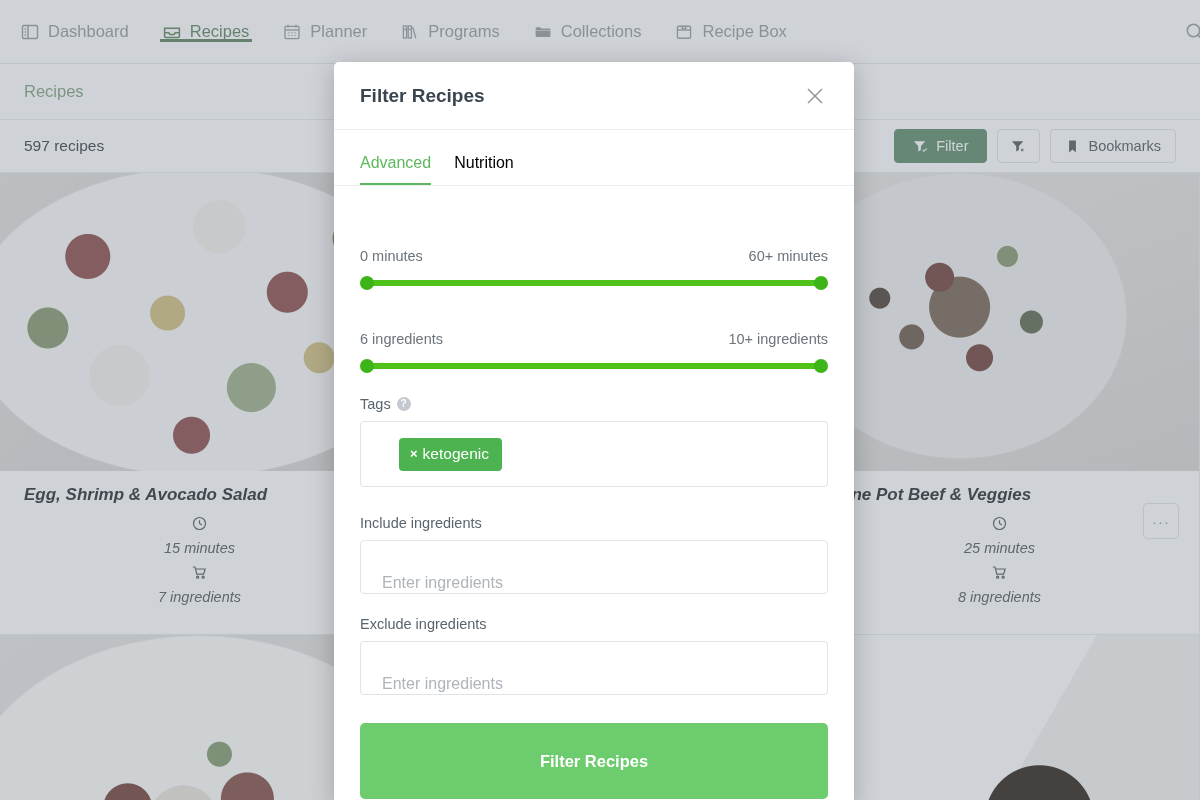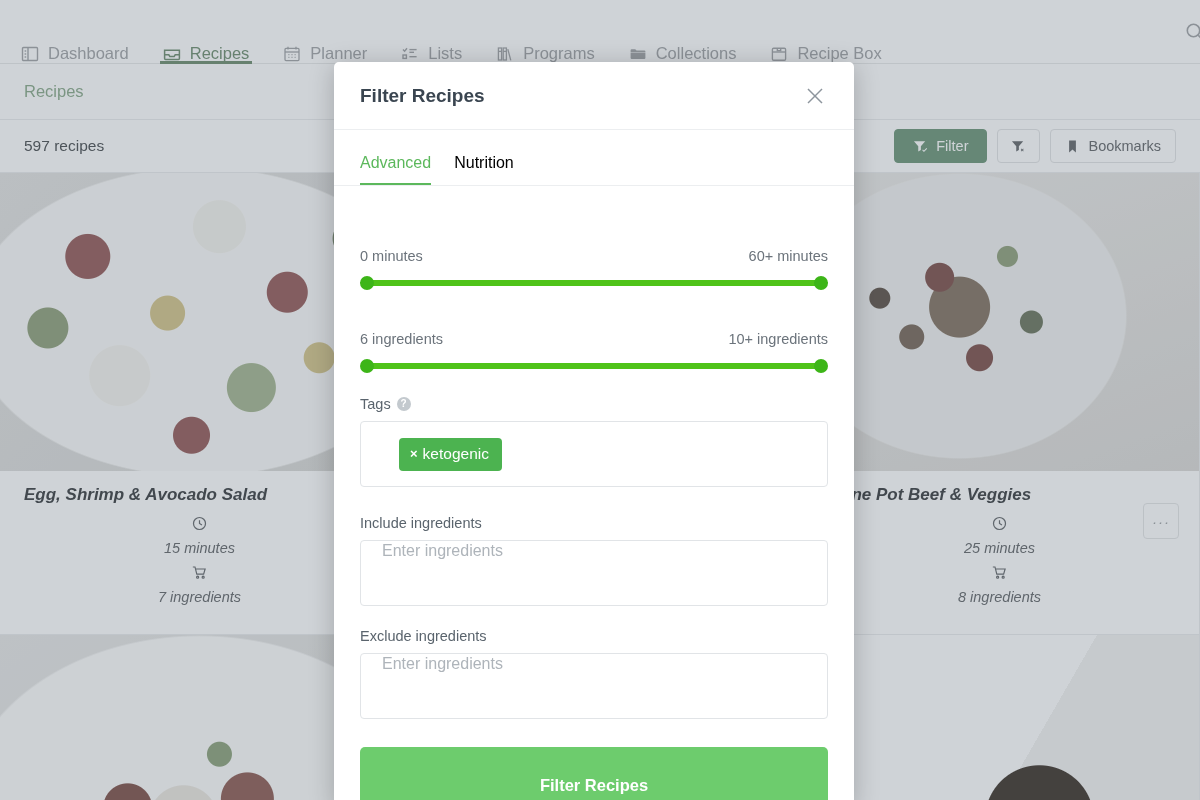--- a/index.html
+++ b/index.html
@@ -24,21 +24,21 @@
     inset: 0;
     background: #ffffff;
   }
 
   
   .topnav {
     height: 64px;
     background: #ffffff;
     border-bottom: 1px solid #e6e8ea;
     display: flex;
-    align-items: flex-end;
+    align-items: center;
     padding: 0 0 0 4px;
     position: relative;
   }
   .nav-items { display: flex; align-items: stretch; }
   .nav-item {
     display: flex;
     align-items: center;
     gap: 9px;
     padding: 0 17px;
     color: #9aa2ab;
@@ -365,24 +365,24 @@
     align-items: center;
     gap: 5px;
     cursor: pointer;
     margin-left: 22px;
   }
   .tag-x { font-size: 13px; font-weight: bold; }
 
   .input-box {
     border: 1px solid #e1e4e7;
     border-radius: 4px;
-    height: 66px;
+    height: 54px;
     padding: 0 16px 0 19px;
     display: flex;
-    align-items: flex-start;
+    align-items: flex-end;
     margin-bottom: 22px;
     background: #fff;
   }
   .input-box input {
     border: none;
     outline: none;
     width: 100%;
     font-size: 16px;
     font-family: "Liberation Sans", sans-serif;
     color: #3a4550;
@@ -449,32 +449,20 @@
               <line x1="8.5" y1="9.6" x2="9.5" y2="9.6"></line>
               <line x1="11.6" y1="9.6" x2="12.6" y2="9.6"></line>
               <line x1="5.4" y1="12.4" x2="6.4" y2="12.4"></line>
               <line x1="8.5" y1="12.4" x2="9.5" y2="12.4"></line>
               <line x1="11.6" y1="12.4" x2="12.6" y2="12.4"></line>
             </svg>
           </span>
           <span>Planner</span>
         </div>
 
-        <div class="nav-item">
-          <span class="nav-icon">
-            <svg viewBox="0 0 18 18" fill="none" stroke="currentColor" stroke-width="1.4">
-              <path d="M2 4.6l1.6 1.6L6 3.2"></path>
-              <rect x="2" y="10" width="3.4" height="3.4"></rect>
-              <line x1="8.4" y1="4.6" x2="15.6" y2="4.6"></line>
-              <line x1="8.4" y1="7.3" x2="13" y2="7.3"></line>
-              <line x1="8.4" y1="11.7" x2="15.6" y2="11.7"></line>
-            </svg>
-          </span>
-          <span>Lists</span>
-        </div>
 
         <div class="nav-item">
           <span class="nav-icon">
             <svg viewBox="0 0 18 18" fill="none" stroke="currentColor" stroke-width="1.3">
               <rect x="2.4" y="3" width="3.2" height="12"></rect>
               <rect x="7.2" y="3" width="3.2" height="12"></rect>
               <path d="M11.8 4.2l3 11.2"></path>
               <line x1="2.4" y1="6.4" x2="5.6" y2="6.4"></line>
               <line x1="7.2" y1="6.4" x2="10.4" y2="6.4"></line>
             </svg>

